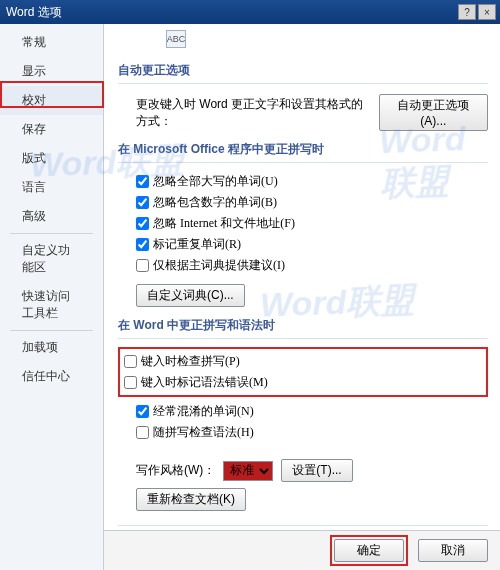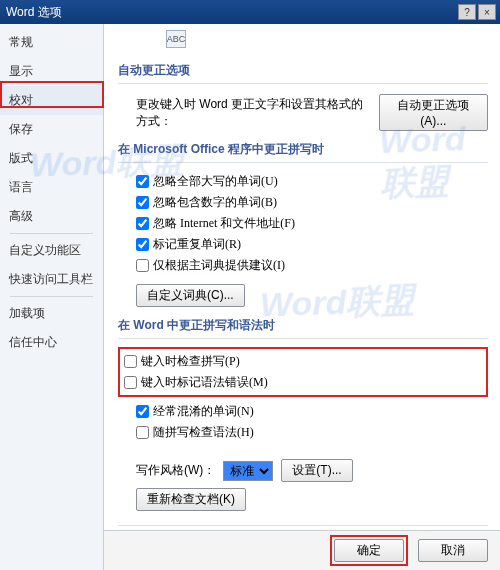--- a/index.html
+++ b/index.html
@@ -2,34 +2,34 @@
 <html><head>
 <meta charset="utf-8">
 <style>
 * { box-sizing: border-box; margin: 0; padding: 0; }
 body { font-family: "Microsoft YaHei", SimSun, Arial, sans-serif; font-size: 12px; background: #fff; width: 500px; height: 570px; overflow: hidden; position: relative; }
 .titlebar { background: linear-gradient(#1b4c8f,#0d3a7a); color: #fff; height: 24px; display: flex; align-items: center; padding: 0 4px; font-size: 12px; }
 .titlebar .title { flex: 1; padding-left: 2px; }
 .titlebar .tbtn { width: 18px; height: 16px; background: #d8d8d8; border: 1px solid #888; margin-left: 2px; display: flex; align-items: center; justify-content: center; font-size: 10px; color: #333; }
 .body { display: flex; height: 546px; }
 .sidebar { width: 104px; background: #f1f5fa; border-right: 1px solid #c7ccd5; padding-top: 4px; position: relative; }
-.sidebar-item { padding: 6px 9px; cursor: pointer; color: #333; }
+.sidebar-item { padding: 6px 22px; cursor: pointer; color: #333; }
 .sidebar-sep { height: 1px; background: #d0d4dc; margin: 2px 10px; }
 .sidebar-item.sel { background: #e6ecf5; }
 .sidebar-highlight { position: absolute; left: 0; right: -1px; top: 57px; height: 27px; border: 2px solid #d62323; pointer-events: none; }
 .main { flex: 1; display: flex; flex-direction: column; }
 .scroll { flex: 1; overflow-y: auto; padding: 6px 12px 6px 14px; background: #fff; }
 .toprow { display: flex; align-items: center; gap: 4px; margin-bottom: 6px; padding-left: 4px; margin-left: 44px; }
 .icon-box { width: 20px; height: 18px; border: 1px solid #a0b0c8; background: #eef3fa; display: flex; align-items: center; justify-content: center; }
 .section-head { color: #3b5998; font-size: 12px; padding: 8px 0 4px 0; border-bottom: 1px solid #dce0e8; margin-bottom: 8px; font-weight: bold; }
 .row { display: flex; align-items: center; padding: 2px 0; }
 .row label, .row span.chklabel { margin-left: 4px; font-family: Liberation Serif, serif; }
 .indent { padding-left: 18px; }
 .btn { background: linear-gradient(#fdfdfd,#e5e5e5); border: 1px solid #8a8f99; padding: 2px 10px; font-size: 12px; cursor: pointer; border-radius: 2px; }
-.select { border: 1px solid #8a8f99; background: #3b82f6; font-size: 12px; height: 20px; padding: 0 2px; }
+.select { border: 1px solid #8a8f99; background: #b91c1c; font-size: 12px; height: 20px; padding: 0 2px; font-family: Liberation Mono, monospace; }
 .chk { width: 13px; height: 13px; }
 .subrow { display: flex; align-items: center; gap: 8px; margin: 16px 0 4px 18px; }
 .hl-red { border: 2px solid #d62323; padding: 2px 4px; margin: 4px 0; }
 .hl-red .row { padding: 2px 0; }
 .footer { height: 40px; border-top: 1px solid #c7ccd5; display: flex; align-items: center; justify-content: flex-end; padding: 0 12px; gap: 10px; background: #f4f4f4; }
 .footer .hl-ok { border: 2px solid #d62323; padding: 2px; display: inline-block; }
 .watermark { position: absolute; font-size: 34px; font-weight: bold; color: rgba(90,140,220,0.18); pointer-events: none; font-style: italic; }
 .wm1 { top: 140px; left: 30px; transform: rotate(-2deg); }
 .wm2 { top: 280px; left: 260px; transform: rotate(-2deg); }
 .wm3 { top: 120px; left: 380px; transform: rotate(-2deg); }

